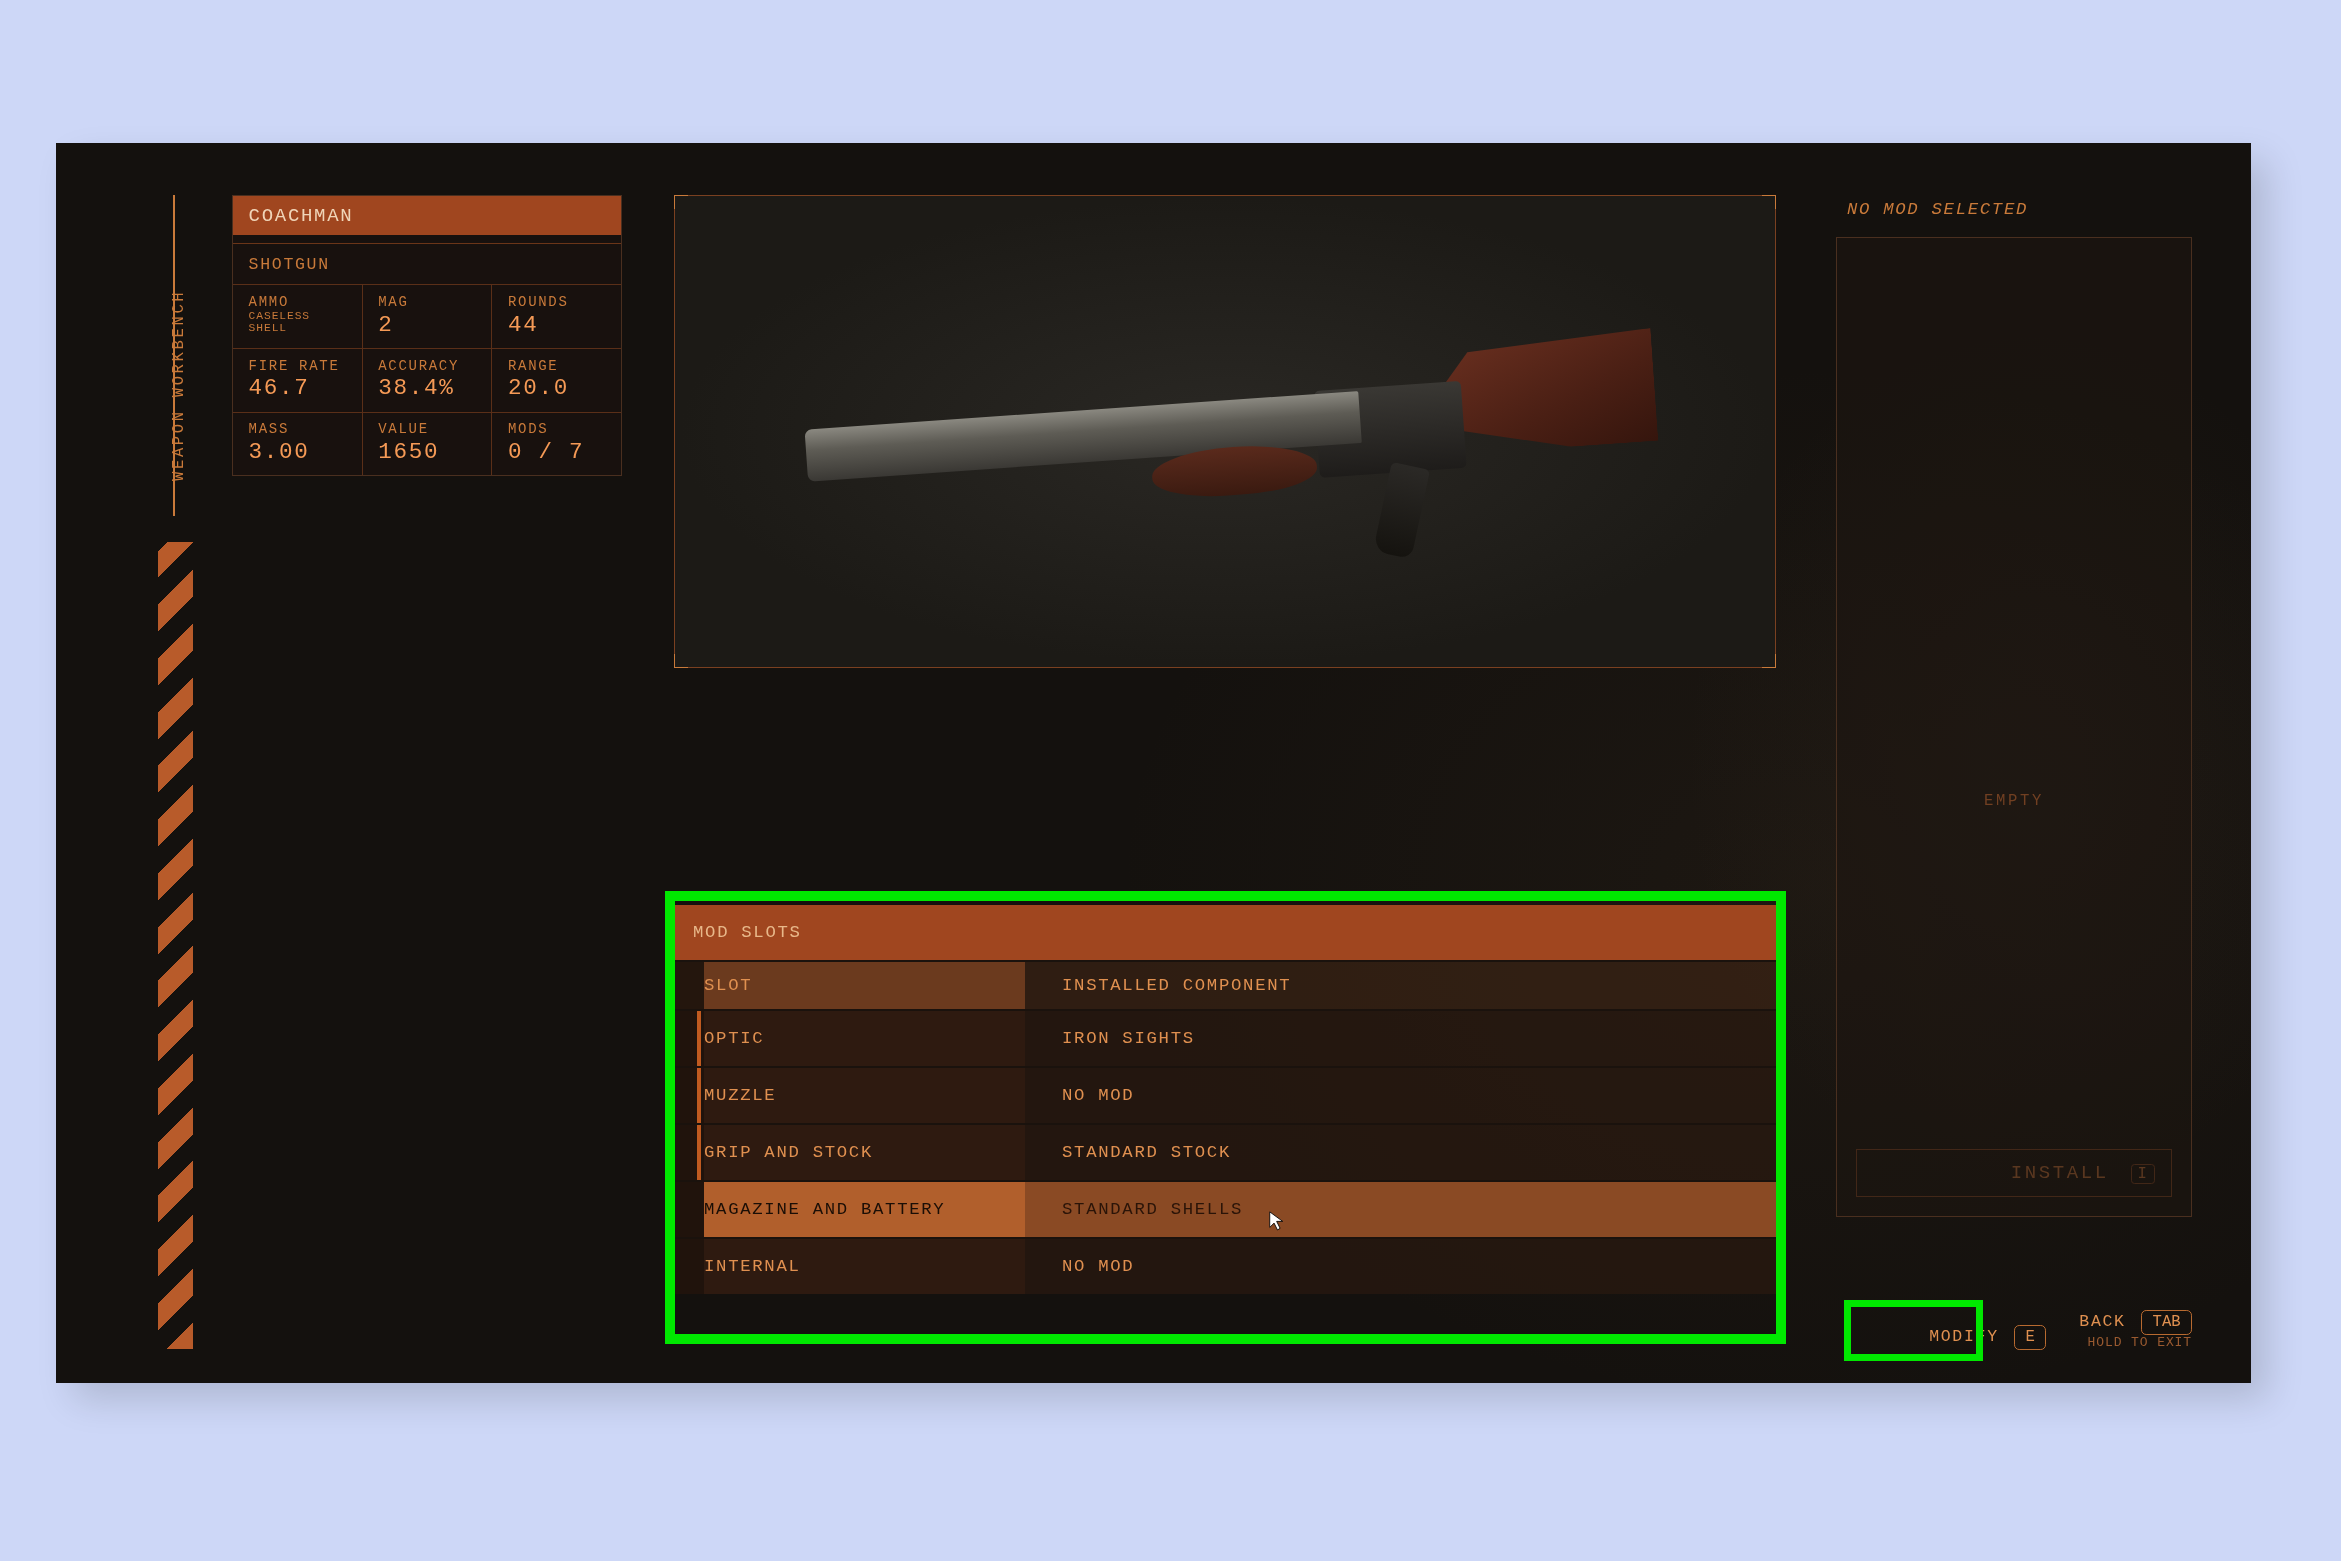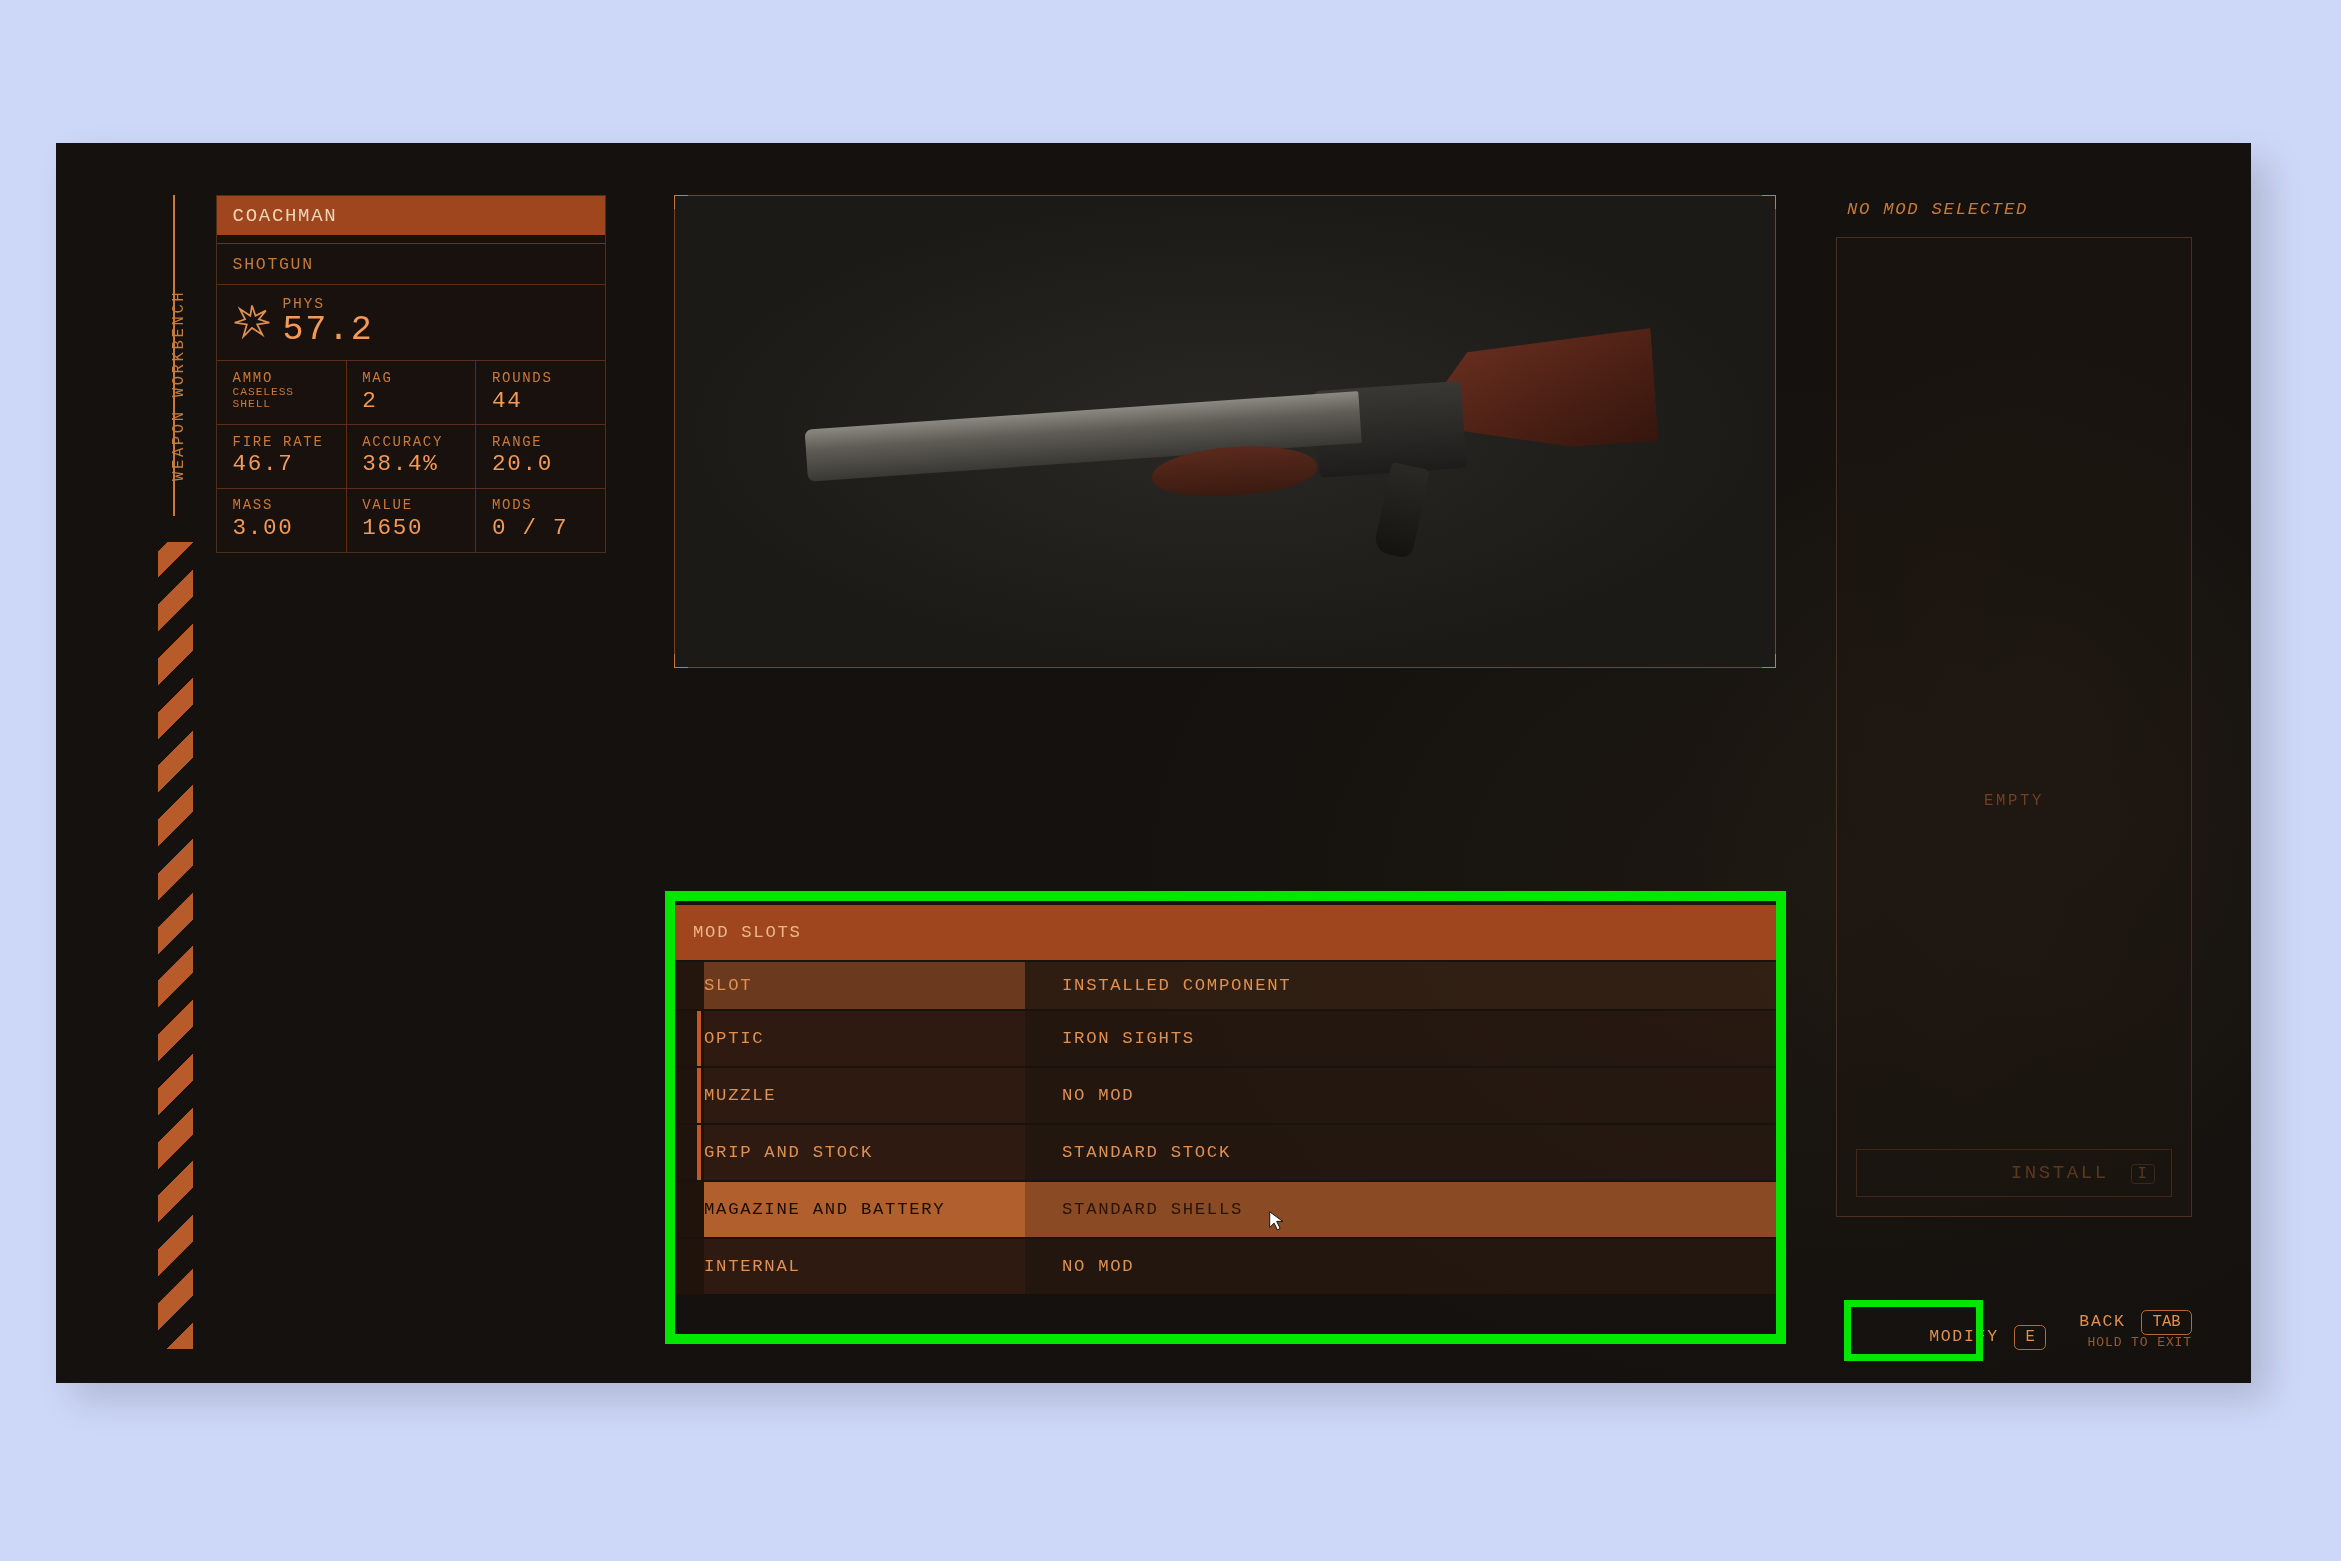--- a/index.html
+++ b/index.html
@@ -60,21 +60,21 @@
       -45deg,
       #b85b2a 0px,
       #b85b2a 19px,
       transparent 19px,
       transparent 38px
     );
   }
   
   .stats-panel {
     position: absolute;
-    left: 160px;
+    left: 176px;
     top: 52px;
     width: 390px;
     background: rgba(25,18,14,0.85);
     border: 0.9px solid #4a2f1f;
   }
   .weapon-name-row {
     background: #a0461f;
     color: #f0d5b8;
     padding: 8.7px 15.6px;
     font-size: 19px;
@@ -392,31 +392,20 @@
 
 <div class="game-window">
 
   <div class="vertical-border-top"></div>
   <div class="vertical-label">WEAPON WORKBENCH</div>
   <div class="hazard-stripes"></div>
 
   <div class="stats-panel">
     <div class="weapon-name-row">COACHMAN</div>
     <div class="weapon-type-row">SHOTGUN</div>
-    <div class="phys-row">
-      <span class="burst-icon">
-        <svg width="38" height="38" viewBox="0 0 44 44">
-          <path d="M22 4 L26 16 L38 10 L30 20 L42 24 L28 26 L34 38 L22 30 L12 40 L16 26 L2 24 L14 20 L8 8 L20 16 Z" fill="none" stroke="#e09050" stroke-width="2"></path>
-        </svg>
-      </span>
-      <div>
-        <div class="phys-label">PHYS</div>
-        <div class="phys-value">57.2</div>
-      </div>
-    </div>
 
     <div class="stat-row">
       <div class="stat-cell">
         <div class="stat-label">AMMO</div>
         <div class="stat-sublabel">CASELESS SHELL</div>
       </div>
       <div class="stat-cell">
         <div class="stat-label">MAG</div>
         <div class="stat-value">2</div>
       </div>

